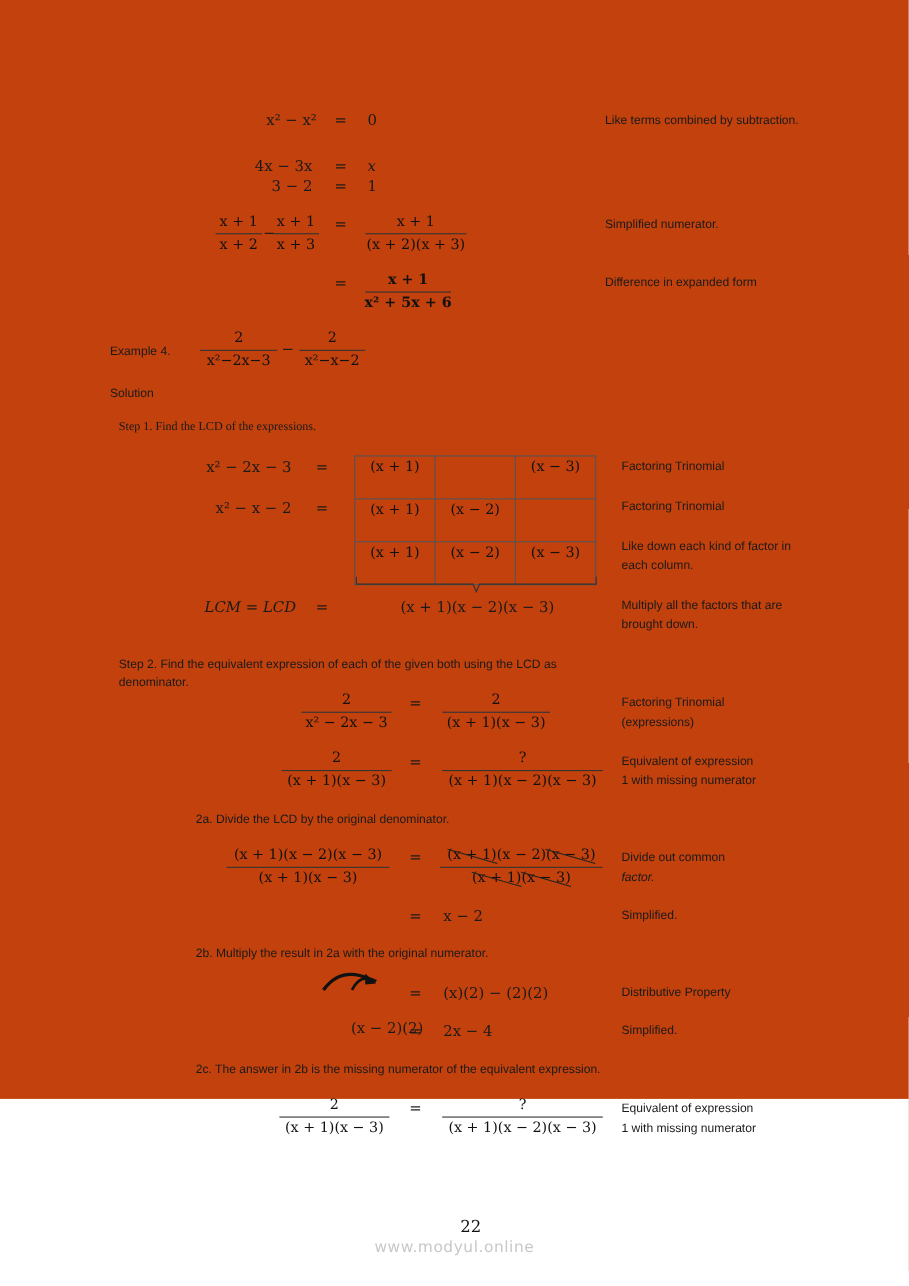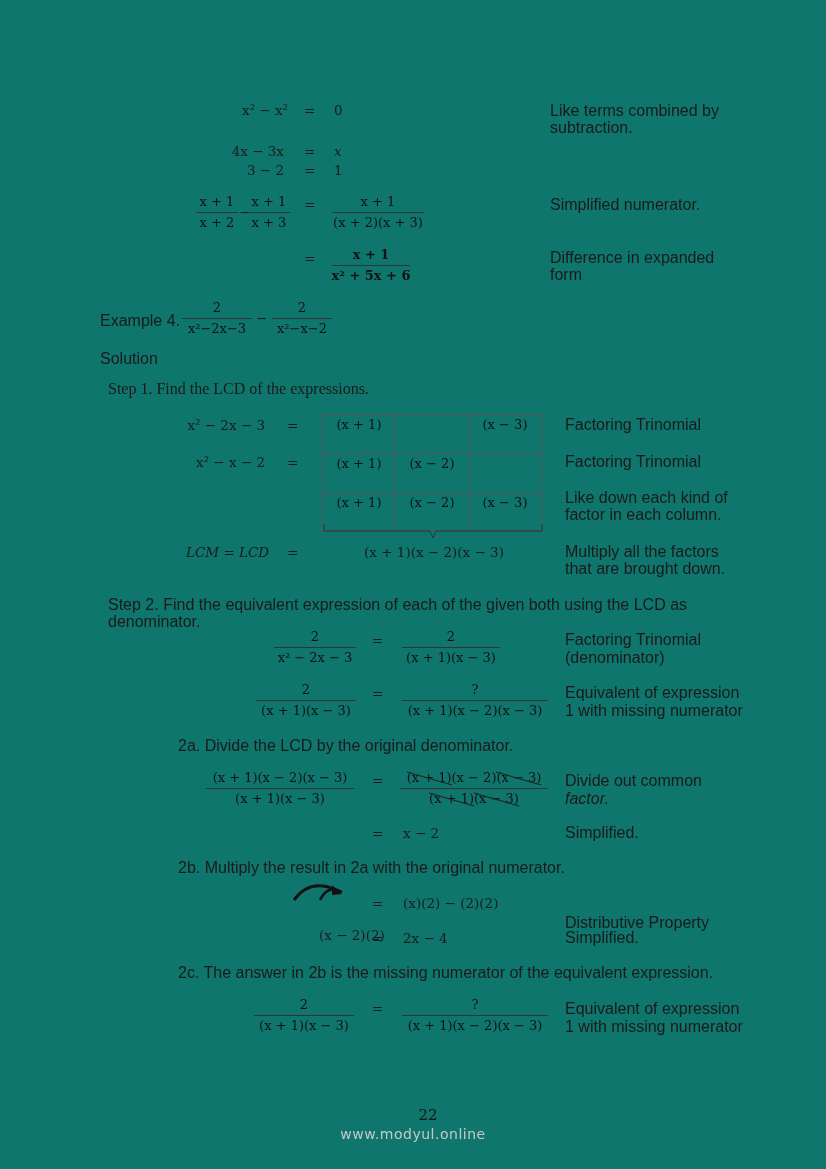--- a/index.html
+++ b/index.html
@@ -1,19 +1,19 @@
 <!DOCTYPE html>
 <html><head>
   <meta charset="utf-8">
   <style>
     html, body { margin: 0; padding: 0; background: #ffffff; }
     body { width: 826px; height: 1169px; position: relative; overflow: hidden; }
-    .page { position: absolute; left: 0; top: 0; width: 826px; height: 1169px; background: #0f766e; color: #111; }
+    .page { position: absolute; left: 0; top: 0; width: 826px; height: 999px; background: #c2410c; color: #111; }
     .abs { position: absolute; white-space: nowrap; }
-    .sans { font-family: "Liberation Sans", sans-serif; font-size: 16px; line-height: 17px; color: #1a1a1a; }
+    .sans { font-family: "Liberation Sans", sans-serif; font-size: 11px; line-height: 17px; color: #1a1a1a; }
     .math { font-family: "DejaVu Serif", serif; font-size: 13.5px; line-height: 16px; color: #1a1a1a; }
     .frac { position: absolute; display: flex; flex-direction: column; align-items: center; }
     .frac .num, .frac .den { font-family: "DejaVu Serif", serif; font-size: 13px; line-height: 16px; white-space: nowrap; padding: 0 2px; }
     .frac .bar { width: 100%; height: 1px; background: #333; margin: 2px 0 2px 0; }
     .bold { font-weight: bold; }
     .rtxt { text-align: right; }
     .ctr { text-align: center; }
     table.lcd { position: absolute; left: 322px; top: 414px; border-collapse: collapse; }
     table.lcd td { border: 1px solid #555; width: 72px; height: 36px; vertical-align: top; text-align: center; padding: 0; font-family: "DejaVu Serif", serif; font-size: 13px; line-height: 16px; padding-top: 2px; }
     .footer-num { font-family: "DejaVu Serif", serif; font-size: 15px; color: #111; }
@@ -129,21 +129,21 @@
     <span class="bar"></span>
     <span class="den">x² − 2x − 3</span>
   </div>
   <div class="abs math" style="left:372px; top:632px;">=</div>
   <div class="frac" style="left:402px; top:629px; width:98px;">
     <span class="num">2</span>
     <span class="bar"></span>
     <span class="den">(x + 1)(x − 3)</span>
   </div>
   <div class="abs sans" style="left:565px; top:631px;">Factoring Trinomial</div>
-  <div class="abs sans" style="left:565px; top:649px;">(denominator)</div>
+  <div class="abs sans" style="left:565px; top:649px;">(expressions)</div>
 
   <div class="frac" style="left:256px; top:682px; width:100px;">
     <span class="num">2</span>
     <span class="bar"></span>
     <span class="den">(x + 1)(x − 3)</span>
   </div>
   <div class="abs math" style="left:372px; top:685px;">=</div>
   <div class="frac" style="left:402px; top:682px; width:146px;">
     <span class="num">?</span>
     <span class="bar"></span>
@@ -179,21 +179,21 @@
   <div class="abs sans" style="left:178px; top:859px;">2b. Multiply the result in 2a with the original numerator.</div>
 
   <svg class="abs" style="left:288px; top:880px;" width="70" height="22">
     <path d="M6 20 Q22 -2 48 10" fill="none" stroke="#111" stroke-width="3"></path>
     <polygon points="44,5 54,14 44,15" fill="#111"></polygon>
     <path d="M32 20 Q40 4 54 12" fill="none" stroke="#111" stroke-width="2.5"></path>
   </svg>
   <div class="abs math" style="left:283px; top:927px;margin-left:36px;">(x − 2)(2)</div>
   <div class="abs math" style="left:372px; top:895px;">=</div>
   <div class="abs math" style="left:403px; top:895px;">(x)(2) − (2)(2)</div>
-  <div class="abs sans" style="left:565px; top:894px;margin-top:20px;">Distributive Property</div>
+  <div class="abs sans" style="left:565px; top:894px;">Distributive Property</div>
 
   <div class="abs math" style="left:372px; top:930px;">=</div>
   <div class="abs math" style="left:403px; top:930px;">2x − 4</div>
   <div class="abs sans" style="left:565px; top:929px;">Simplified.</div>
 
   <div class="abs sans" style="left:178px; top:964px;">2c. The answer in 2b is the missing numerator of the equivalent expression.</div>
 
   <div class="frac" style="left:254px; top:997px; width:100px;">
     <span class="num">2</span>
     <span class="bar"></span>

